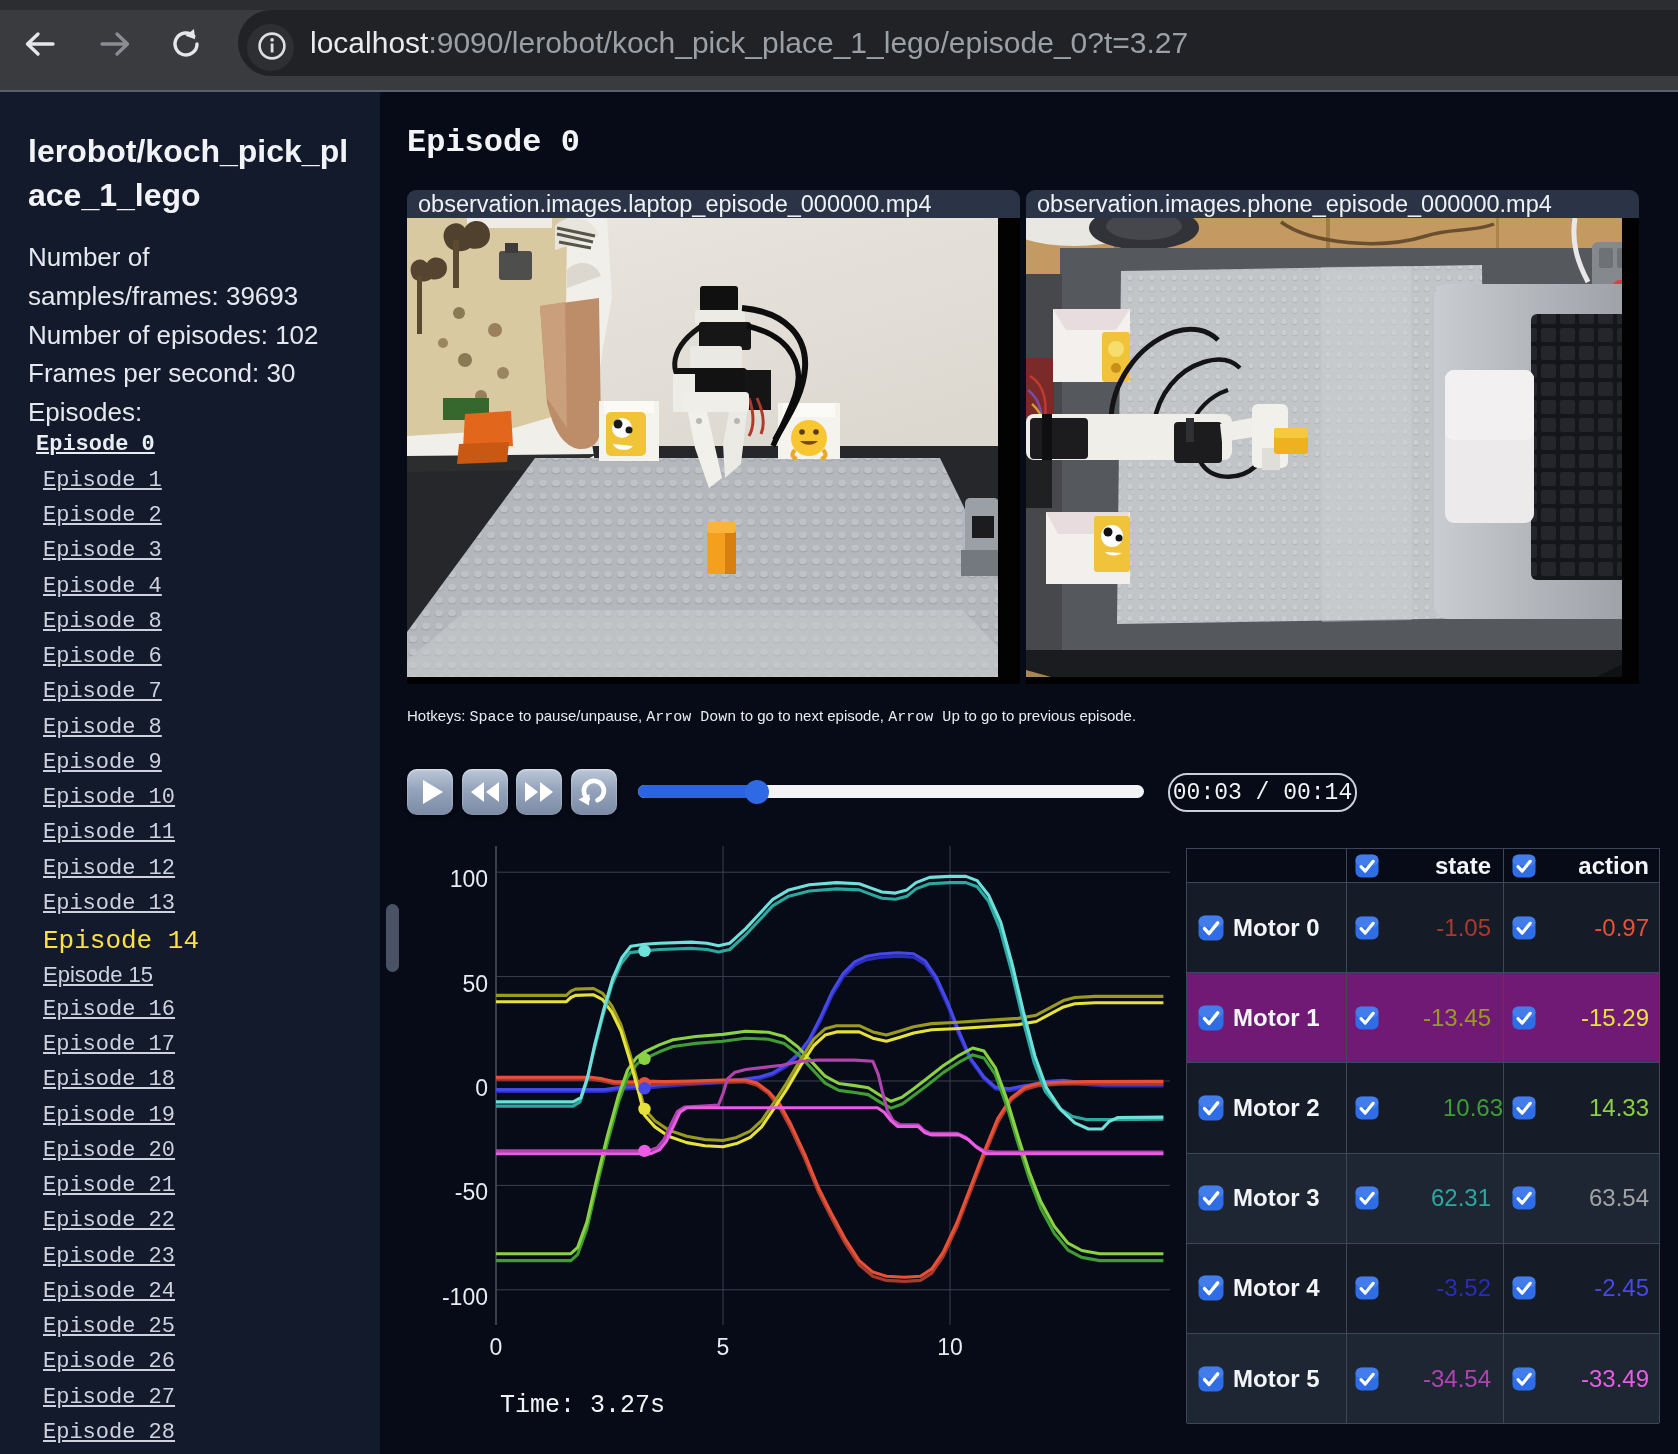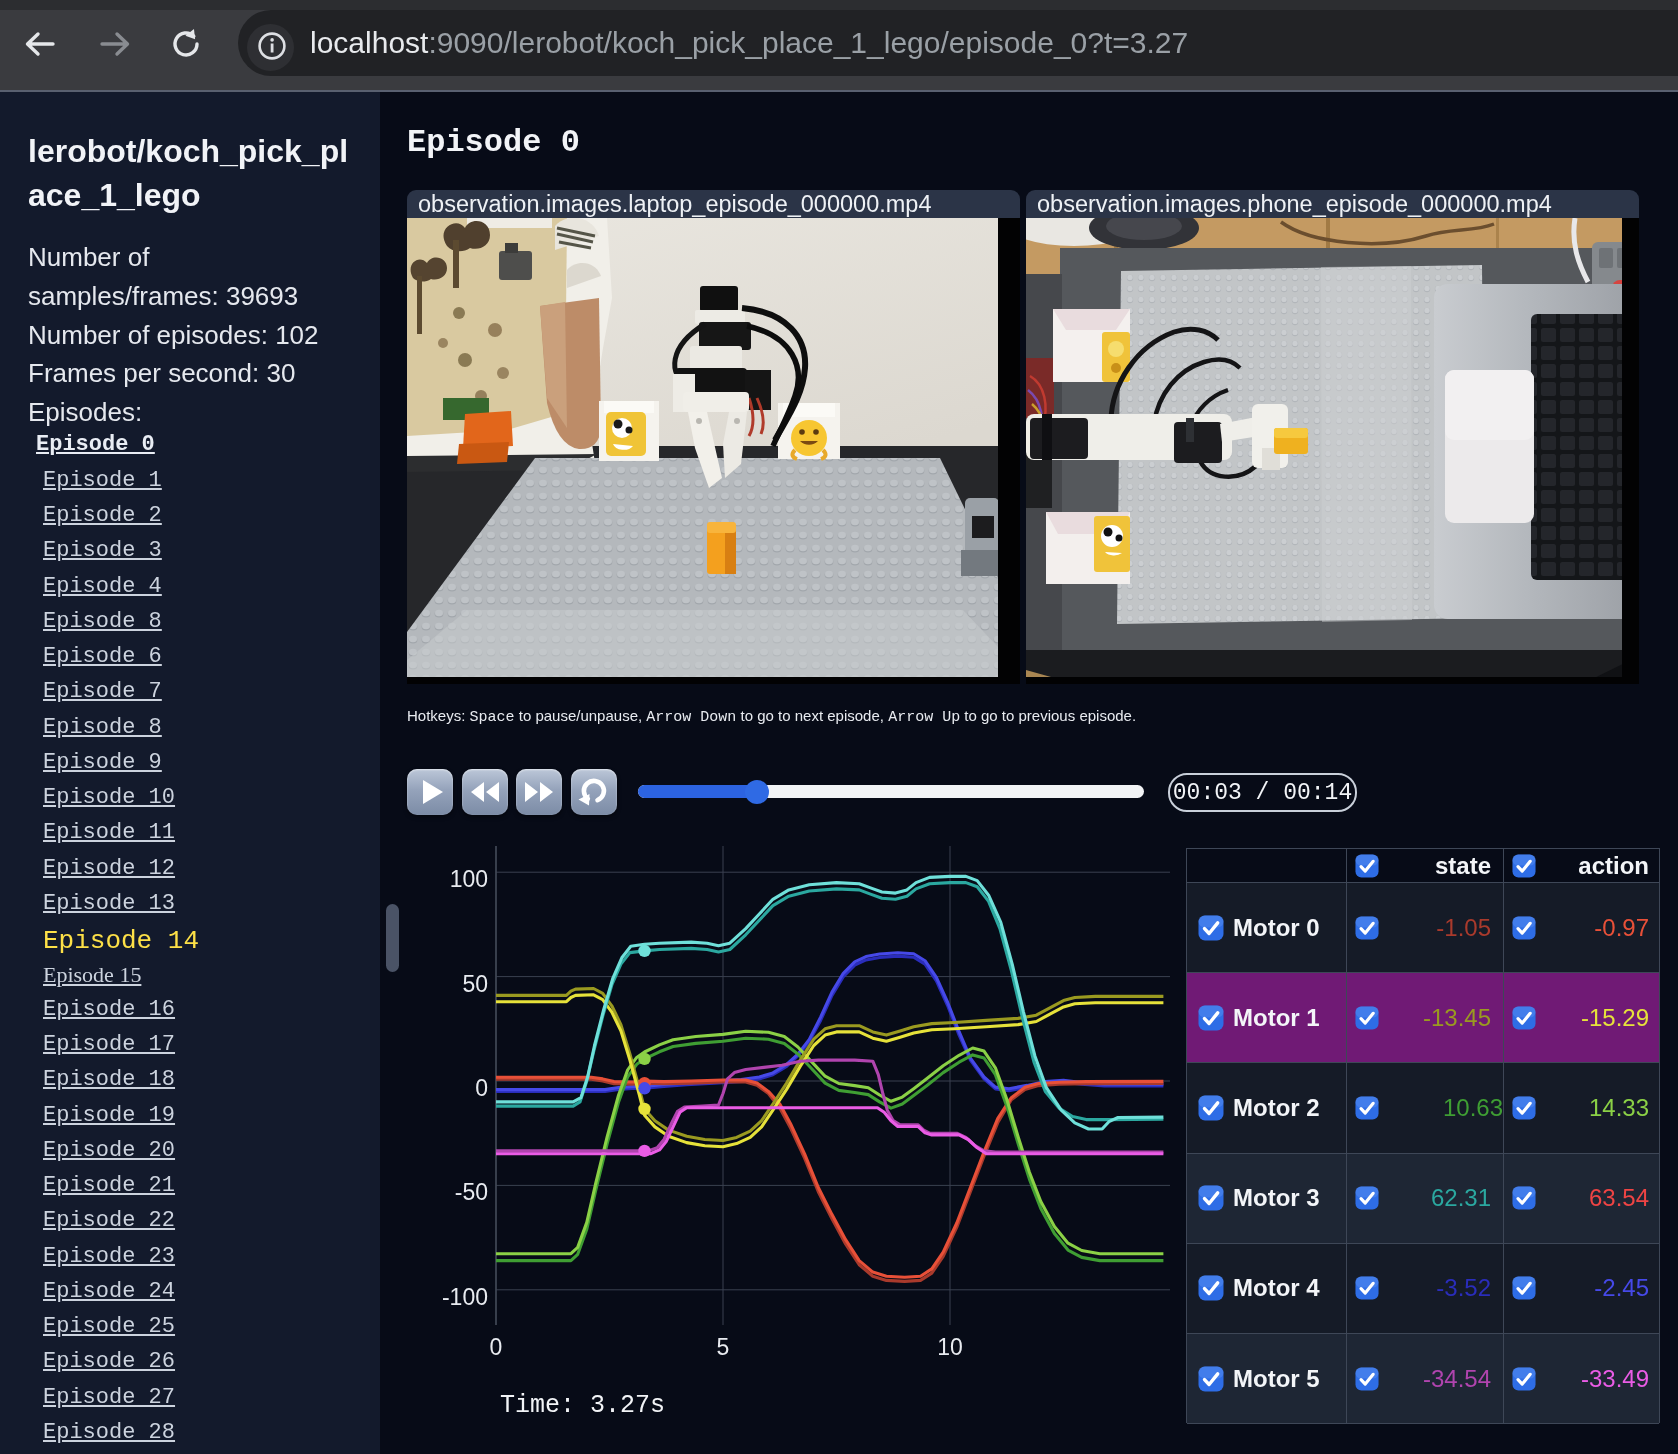--- a/index.html
+++ b/index.html
@@ -42,21 +42,21 @@
         <div style="position:absolute;left:43px;top:608.8px;font-family:'Liberation Mono',monospace;font-size:22px;color:#ccd3de;text-decoration:underline">Episode 8</div>
         <div style="position:absolute;left:43px;top:644.0px;font-family:'Liberation Mono',monospace;font-size:22px;color:#ccd3de;text-decoration:underline">Episode 6</div>
         <div style="position:absolute;left:43px;top:679.3px;font-family:'Liberation Mono',monospace;font-size:22px;color:#ccd3de;text-decoration:underline">Episode 7</div>
         <div style="position:absolute;left:43px;top:714.6px;font-family:'Liberation Mono',monospace;font-size:22px;color:#ccd3de;text-decoration:underline">Episode 8</div>
         <div style="position:absolute;left:43px;top:749.8px;font-family:'Liberation Mono',monospace;font-size:22px;color:#ccd3de;text-decoration:underline">Episode 9</div>
         <div style="position:absolute;left:43px;top:785.1px;font-family:'Liberation Mono',monospace;font-size:22px;color:#ccd3de;text-decoration:underline">Episode 10</div>
         <div style="position:absolute;left:43px;top:820.4px;font-family:'Liberation Mono',monospace;font-size:22px;color:#ccd3de;text-decoration:underline">Episode 11</div>
         <div style="position:absolute;left:43px;top:855.6px;font-family:'Liberation Mono',monospace;font-size:22px;color:#ccd3de;text-decoration:underline">Episode 12</div>
         <div style="position:absolute;left:43px;top:890.9px;font-family:'Liberation Mono',monospace;font-size:22px;color:#ccd3de;text-decoration:underline">Episode 13</div>
         <div style="position:absolute;left:43px;top:926.2px;font-family:'Liberation Mono',monospace;font-size:26px;color:#fde047;">Episode 14</div>
-        <div style="position:absolute;left:43px;top:961.5px;font-family:Liberation Serif, serif;font-size:22px;color:#ccd3de;text-decoration:underline">Episode 15</div>
+        <div style="position:absolute;left:43px;top:961.5px;font-family:Liberation Sans, sans-serif;font-size:22px;color:#ccd3de;text-decoration:underline">Episode 15</div>
         <div style="position:absolute;left:43px;top:996.7px;font-family:'Liberation Mono',monospace;font-size:22px;color:#ccd3de;text-decoration:underline">Episode 16</div>
         <div style="position:absolute;left:43px;top:1032.0px;font-family:'Liberation Mono',monospace;font-size:22px;color:#ccd3de;text-decoration:underline">Episode 17</div>
         <div style="position:absolute;left:43px;top:1067.3px;font-family:'Liberation Mono',monospace;font-size:22px;color:#ccd3de;text-decoration:underline">Episode 18</div>
         <div style="position:absolute;left:43px;top:1102.5px;font-family:'Liberation Mono',monospace;font-size:22px;color:#ccd3de;text-decoration:underline">Episode 19</div>
         <div style="position:absolute;left:43px;top:1137.8px;font-family:'Liberation Mono',monospace;font-size:22px;color:#ccd3de;text-decoration:underline">Episode 20</div>
         <div style="position:absolute;left:43px;top:1173.1px;font-family:'Liberation Mono',monospace;font-size:22px;color:#ccd3de;text-decoration:underline">Episode 21</div>
         <div style="position:absolute;left:43px;top:1208.3px;font-family:'Liberation Mono',monospace;font-size:22px;color:#ccd3de;text-decoration:underline">Episode 22</div>
         <div style="position:absolute;left:43px;top:1243.6px;font-family:'Liberation Mono',monospace;font-size:22px;color:#ccd3de;text-decoration:underline">Episode 23</div>
         <div style="position:absolute;left:43px;top:1278.9px;font-family:'Liberation Mono',monospace;font-size:22px;color:#ccd3de;text-decoration:underline">Episode 24</div>
         <div style="position:absolute;left:43px;top:1314.2px;font-family:'Liberation Mono',monospace;font-size:22px;color:#ccd3de;text-decoration:underline">Episode 25</div>
@@ -429,21 +429,21 @@
           <span style="flex:1;text-align:right;margin-right:12px;font-size:24px;color:#2ba8a0">62.31</span>
         </div>
         <div style="position:absolute;left:316px;top:0;width:158px;height:100%;border-left:1px solid #3e4757;box-sizing:border-box;display:flex;align-items:center">
           <span style="margin-left:8px">
             <svg width="24" height="24" viewBox="0 0 26 26" style="display:block">
               <rect x="0.5" y="0.5" width="25" height="25" rx="6.5" fill="#2e6de6"></rect>
               <rect x="0.5" y="0.5" width="25" height="12" rx="6" fill="#5b90f2" opacity="0.45"></rect>
               <path d="M6.5 13.6l4.6 4.9 8.6-10.6" stroke="#fff" stroke-width="3.4" fill="none" stroke-linecap="round" stroke-linejoin="round"></path>
             </svg>
           </span>
-          <span style="flex:1;text-align:right;margin-right:12px;font-size:24px;color:#ef4444">63.54</span>
+          <span style="flex:1;text-align:right;margin-right:12px;font-size:24px;color:#a3a3a3">63.54</span>
         </div>
       </div>
       <div style="position:absolute;left:0;top:394.8px;width:100%;height:90.2px;background:#151b27;border-bottom:1px solid #3e4757;box-sizing:border-box">
         <div style="position:absolute;left:0;top:0;width:159px;height:100%;display:flex;align-items:center">
           <span style="margin-left:11px">
             <svg width="26" height="26" viewBox="0 0 26 26" style="display:block">
               <rect x="0.5" y="0.5" width="25" height="25" rx="6.5" fill="#2e6de6"></rect>
               <rect x="0.5" y="0.5" width="25" height="12" rx="6" fill="#5b90f2" opacity="0.45"></rect>
               <path d="M6.5 13.6l4.6 4.9 8.6-10.6" stroke="#fff" stroke-width="3.4" fill="none" stroke-linecap="round" stroke-linejoin="round"></path>
             </svg>

